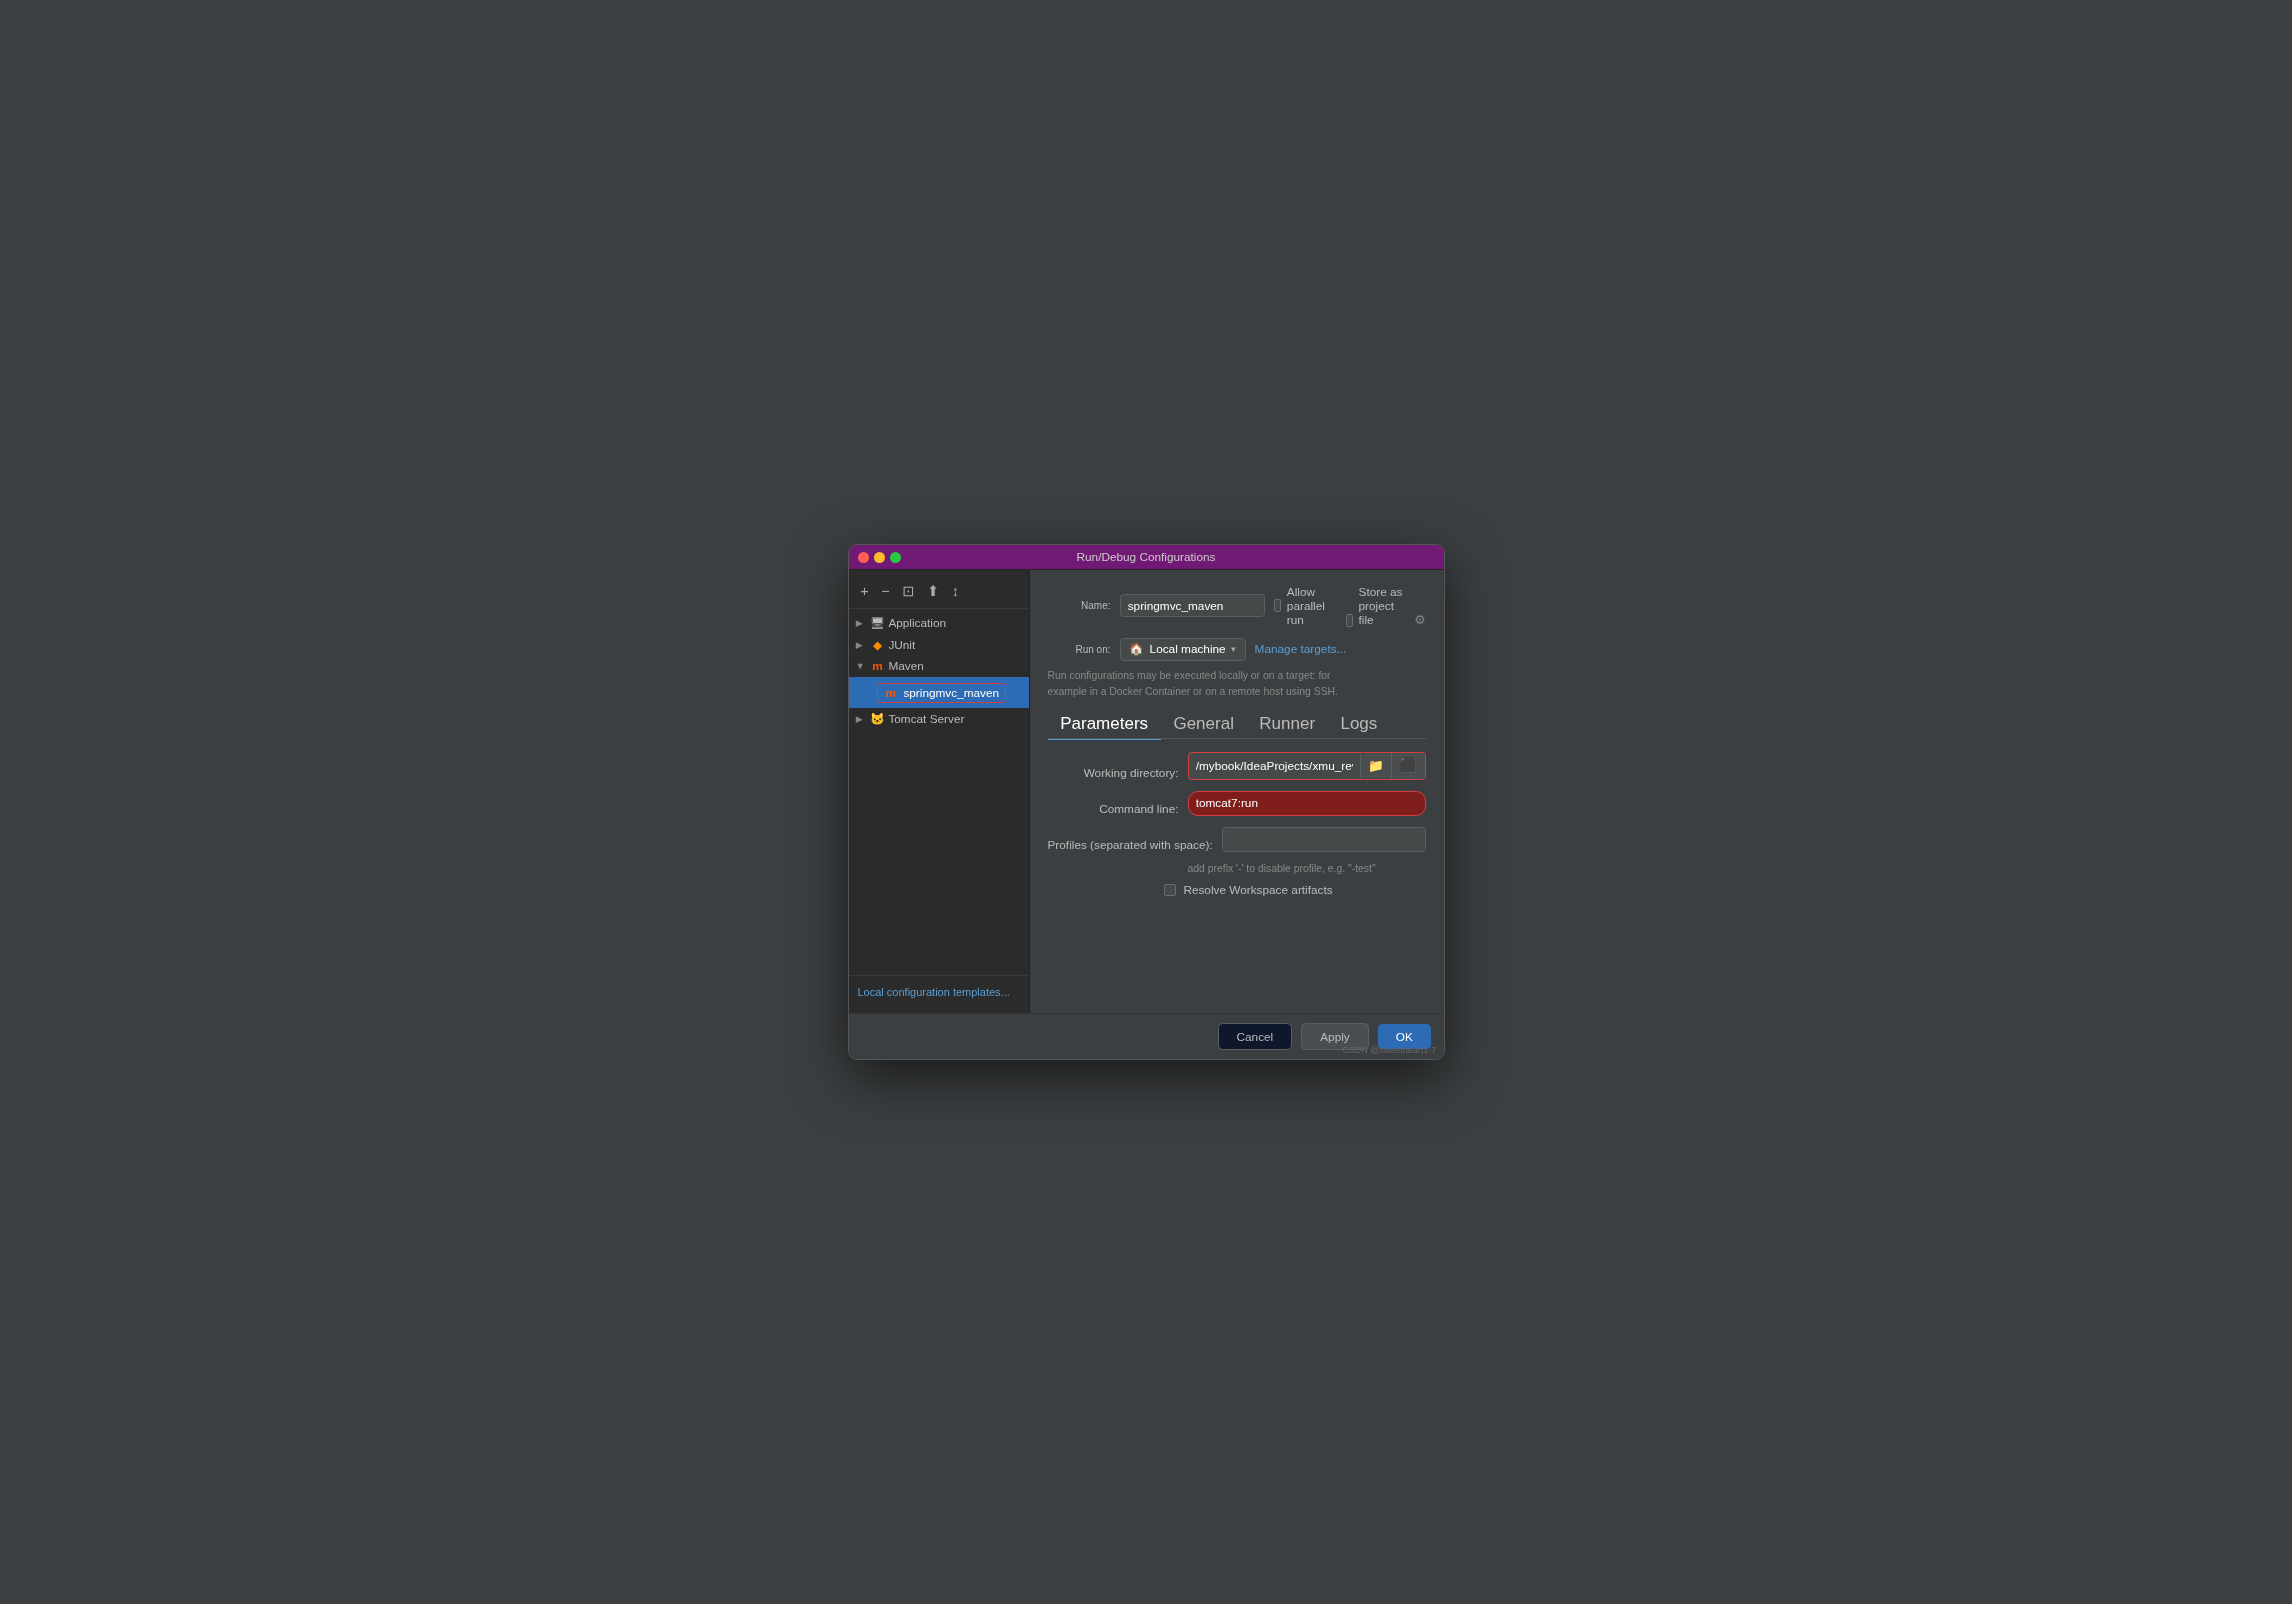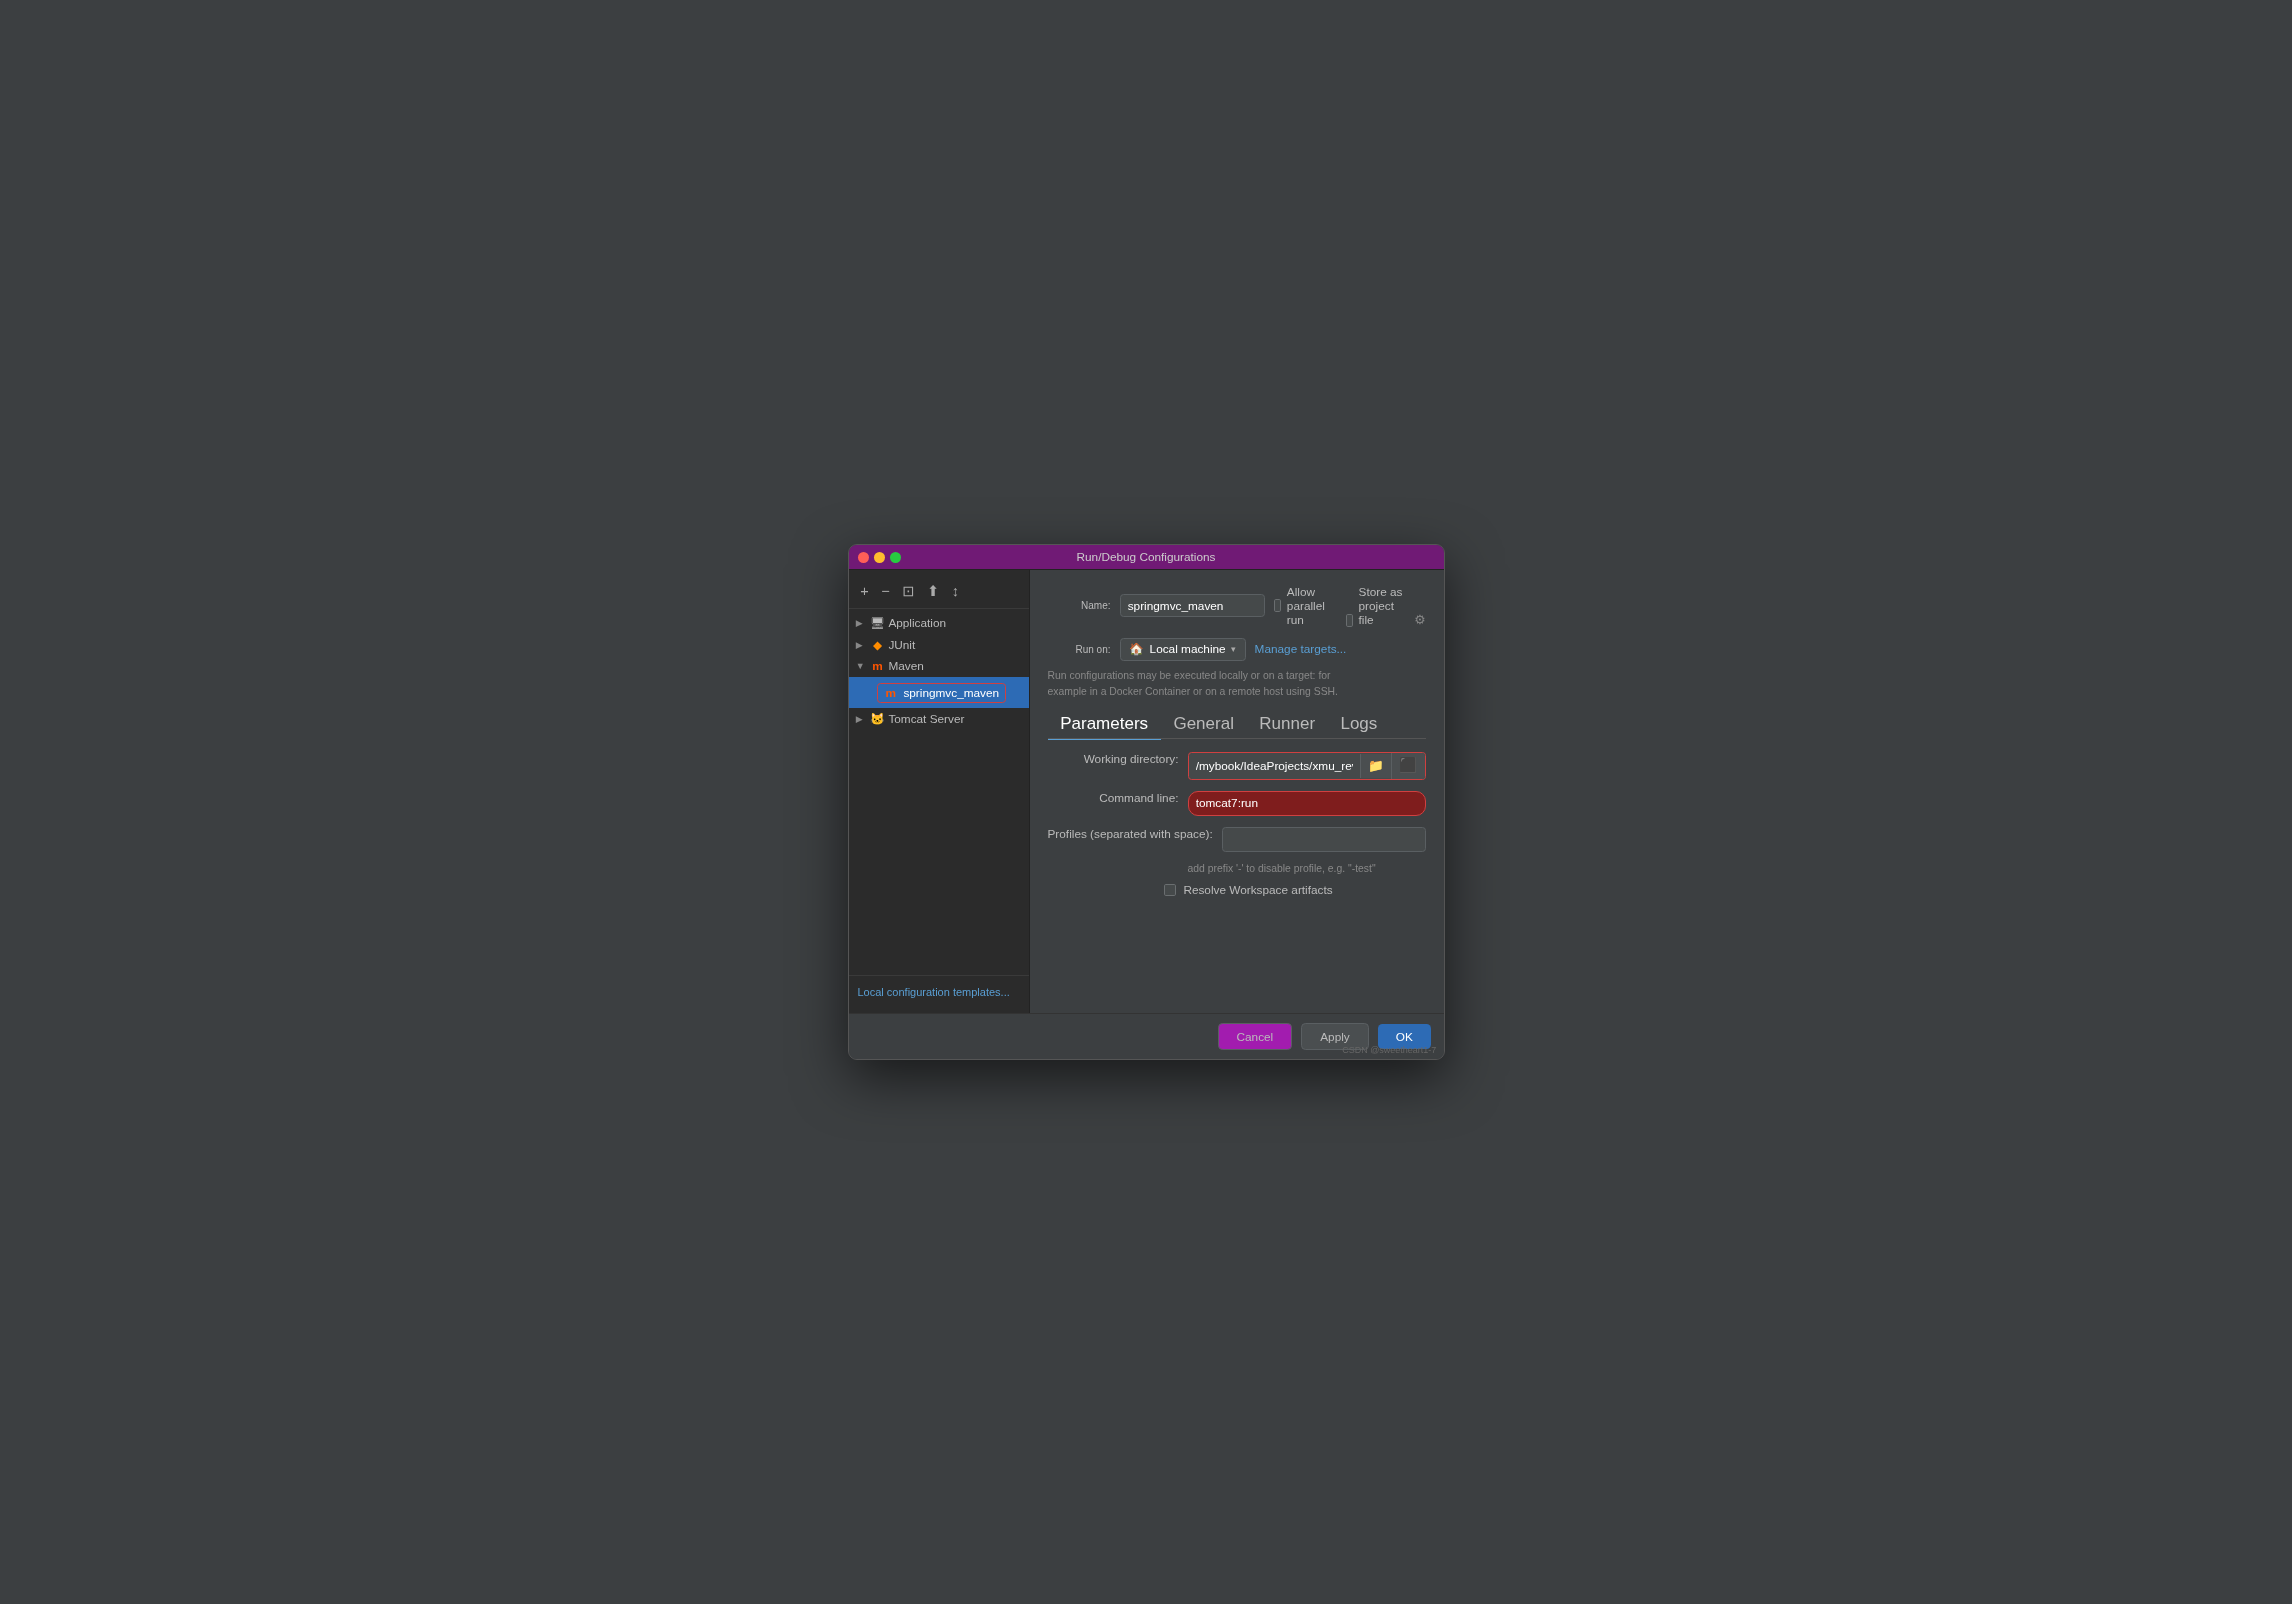--- a/index.html
+++ b/index.html
@@ -225,21 +225,21 @@
       border-bottom: 1.8px solid transparent;
       margin-bottom: -1.8px;
     }
     .tab.active {
       color: #ffffff;
       border-bottom: 1.8px solid #5a9fd4;
     }
     
     .param-row {
       display: flex;
-      align-items: flex-start;
+      align-items: flex-end;
       margin-bottom: 11px;
       gap: 9px;
     }
     .param-label {
       font-size: 11.8px;
       color: #bbbbbb;
       min-width: 131px;
       text-align: right;
     }
     .dir-input-wrap {
@@ -330,21 +330,21 @@
       background: #3c3f41;
     }
     .btn {
       padding: 5.4px 18px;
       border-radius: 4.5px;
       font-size: 11.8px;
       cursor: pointer;
       border: none;
     }
     .btn-cancel {
-      background: #a21caf;
+      background: #0f172a;
       color: #bbbbbb;
       border: 0.9px solid #5a5f62;
       margin-left: 8px;
     }
     .btn-apply {
       background: #4a4e50;
       color: #bbbbbb;
       border: 0.9px solid #5a5f62;
     }
     .btn-ok {

